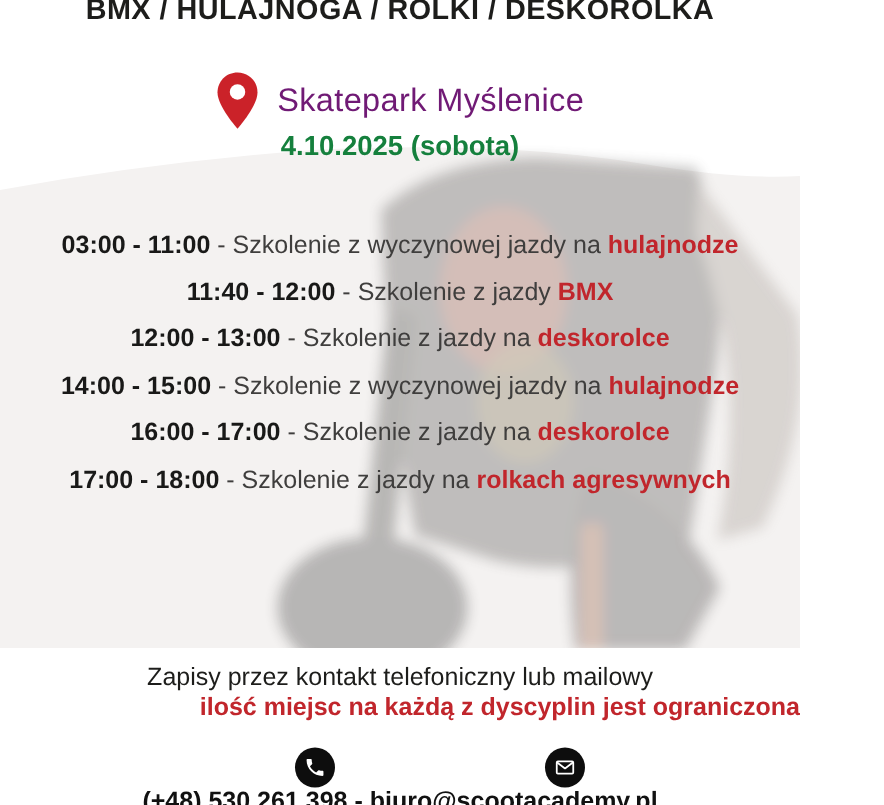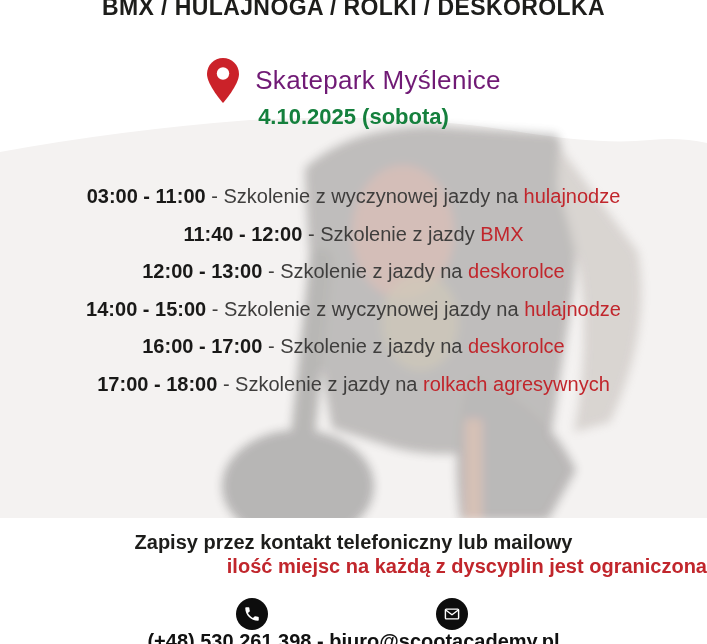--- a/index.html
+++ b/index.html
@@ -1,18 +1,18 @@
 <!DOCTYPE html>
 <html><head>
 <meta charset="utf-8">
 <style>
   html, body { margin: 0; padding: 0; background: #ffffff; }
   .poster {
     position: relative;
-    width: 707px;
+    width: 640px;
     height: 644px;
     background: #ffffff;
     overflow: hidden;
     font-family: "Liberation Sans", sans-serif;
   }
   .bg-art { position: absolute; left: 0; top: 0; width: 707px; height: 644px; }
 
   .disciplines {
     position: absolute; top: -6px; left: 0; right: 0;
     text-align: center;
@@ -39,25 +39,25 @@
     font-size: 22px; font-weight: bold; color: #15803d; line-height: 26px;
   }
 
   .schedule { position: absolute; top: 178px; left: 0; right: 0; }
   .srow {
     line-height: 37.6px; text-align: center;
     font-size: 20px; color: #3f3e3d; white-space: nowrap;
   }
   .srow .time { font-weight: bold; color: #191918; }
   .srow .sep  { color: #3f3e3d; }
-  .srow .highlight { font-weight: normal; color: #c1262c; margin-top: 16px; }
+  .srow .highlight { font-weight: bold; color: #c1262c; margin-top: 16px; }
 
   .footer-signup {
     position: absolute; top: 530px; left: 0; right: 0;
-    text-align: center; font-size: 20px; font-weight: bold;
+    text-align: center; font-size: 20px; font-weight: normal;
     color: #1d1d1b; line-height: 24px;
   }
   .footer-limit {
     position: absolute; top: 554px; left: 0; right: 0;
     text-align: right; font-size: 20px; font-weight: bold;
     color: #c1262c; line-height: 24px; padding-left: 29px;
   }
 
   .icon-circle {
     position: absolute; top: 598px;

